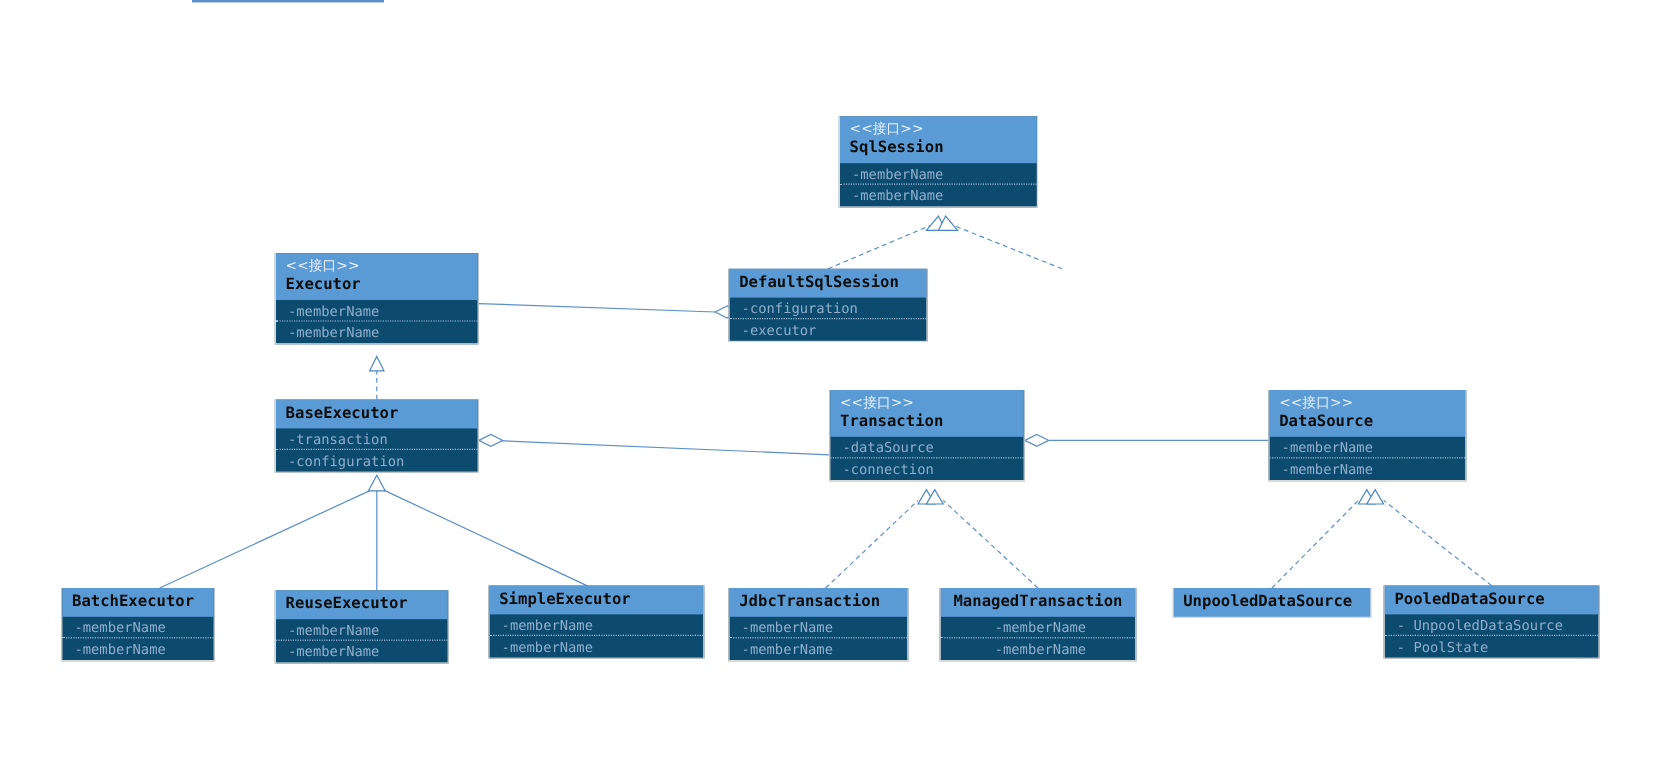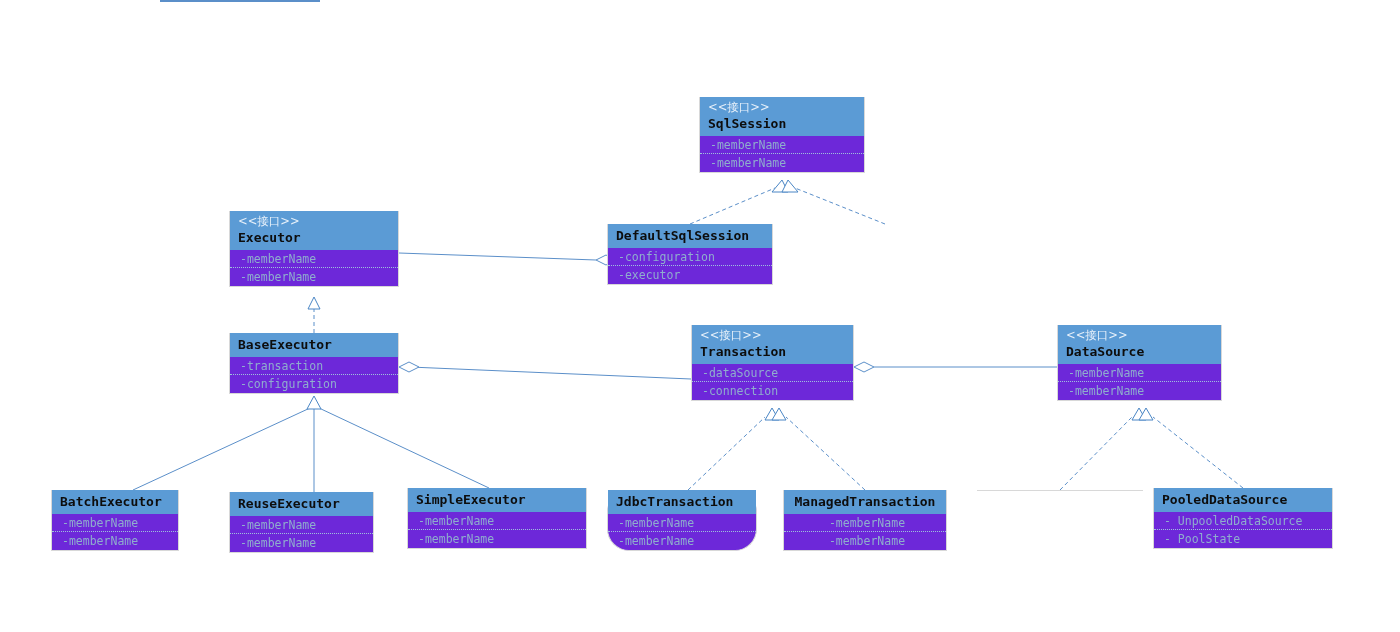--- a/index.html
+++ b/index.html
@@ -35,21 +35,21 @@
     left: 160px;
     top: 0px;
     width: 160px;
     height: 2px;
     background: #5b8fc9;
   }
 
   .uml-class {
     position: absolute;
     box-sizing: border-box;
-    background: #6d28d9;
+    background: #0c4a6e;
     border: 1px solid #d8d8d8;
     border-top: none;
   }
 
   .uml-header {
     background: #5b9bd5;
     box-sizing: border-box;
     padding: 3px 8px 4px 8px;
     color: #ffffff;
   }
@@ -273,41 +273,44 @@
   <div class="uml-class" style="left:407px; top:488px; width:180px;">
     <div class="uml-header">
       <div class="class-name">SimpleExecutor</div>
     </div>
     <ul class="uml-attrs">
       <li class="uml-attr">-memberName</li>
       <li class="uml-attr">-memberName</li>
     </ul>
   </div>
 
-  <div class="uml-class" style="left:607px; top:490px; width:150px;border-radius:22px;">
+  <div class="uml-class" style="left:607px; top:490px; width:150px;">
     <div class="uml-header">
       <div class="class-name">JdbcTransaction</div>
     </div>
     <ul class="uml-attrs">
       <li class="uml-attr">-memberName</li>
       <li class="uml-attr">-memberName</li>
     </ul>
   </div>
 
   <div class="uml-class" style="left:783px; top:490px; width:164px;text-align:center;">
     <div class="uml-header">
       <div class="class-name">ManagedTransaction</div>
     </div>
     <ul class="uml-attrs">
       <li class="uml-attr">-memberName</li>
       <li class="uml-attr">-memberName</li>
     </ul>
   </div>
 
   <div class="uml-class" style="left:977px; top:490px; width:166px;">
+    <div class="uml-header">
+      <div class="class-name">UnpooledDataSource</div>
+    </div>
   </div>
 
   <div class="uml-class" style="left:1153px; top:488px; width:180px;">
     <div class="uml-header">
       <div class="class-name">PooledDataSource</div>
     </div>
     <ul class="uml-attrs">
       <li class="uml-attr">- UnpooledDataSource</li>
       <li class="uml-attr">- PoolState</li>
     </ul>

